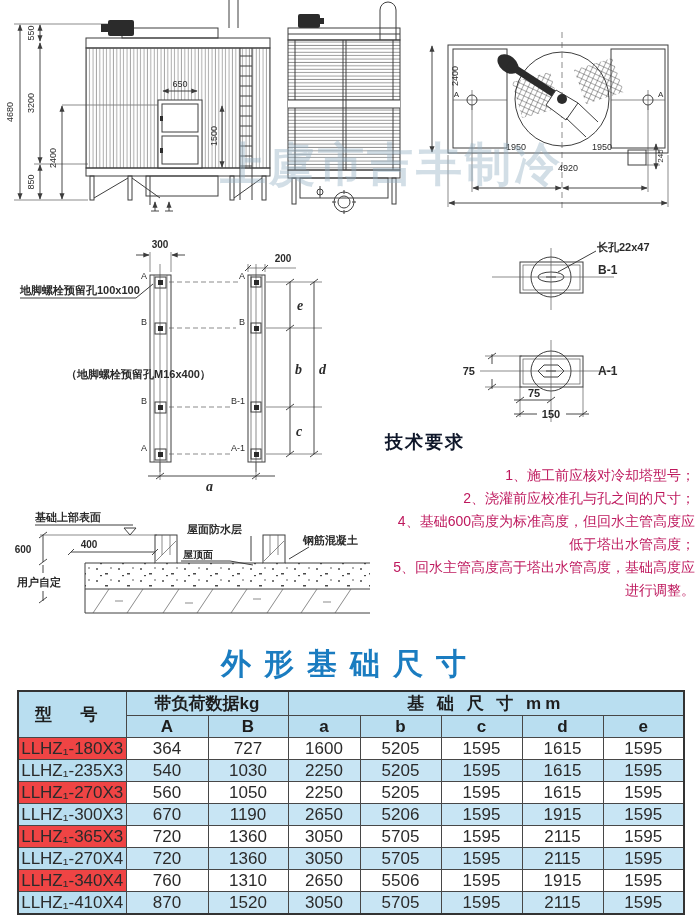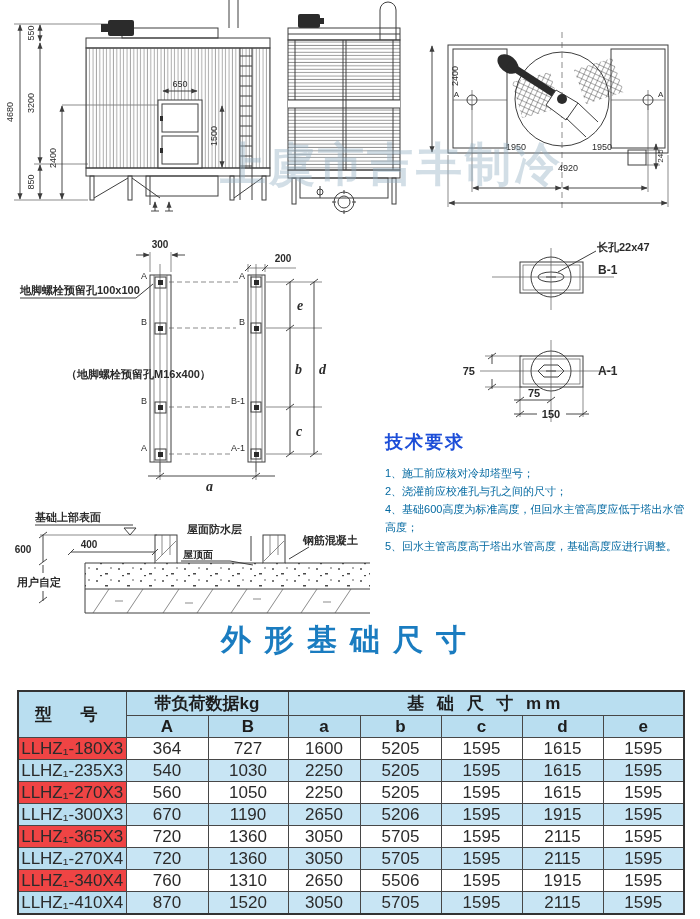--- a/index.html
+++ b/index.html
@@ -10,23 +10,23 @@
   .ln{stroke:#3f3f3f;stroke-width:1;fill:none;}
   .thin{stroke:#5a5a5a;stroke-width:.7;fill:none;}
   .dim{stroke:#333;stroke-width:.9;fill:none;}
   .dark{fill:#2b2b2b;stroke:none;}
   .t8{font-size:8px;} .t9{font-size:9px;} .t10{font-size:10px;font-weight:bold;}
   .t11{font-size:11px;font-weight:bold;} .t12{font-size:12px;font-weight:bold;}
   .it{font-size:14px;font-weight:bold;font-style:italic;font-family:"Liberation Serif","DejaVu Serif",serif;}
   .watermark{position:absolute;left:220px;top:122px;font-size:46px;font-weight:bold;
              letter-spacing:3px;color:rgba(148,176,196,.42);white-space:nowrap;z-index:5;margin-top:12px;}
   .tech{position:absolute;left:385px;top:430px;width:310px;z-index:4;}
-  .tech h3{margin:0 0 10px 0;font-size:18px;letter-spacing:2px;color:#1d4ed8;}
-  .tech .item{font-size:11px;line-height:1.65;color:#0369a1;}
-  .big-title{position:absolute;left:0;top:620px;width:700px;text-align:center;
+  .tech h3{margin:0 0 10px 0;font-size:18px;letter-spacing:2px;color:#0f172a;}
+  .tech .item{font-size:14px;line-height:1.65;color:#be185d;text-align:right;}
+  .big-title{position:absolute;left:0;top:644px;width:700px;text-align:center;
              font-size:30px;font-weight:bold;letter-spacing:13px;color:#1a7cc0;}
   .spec{position:absolute;left:17px;top:690px;width:666px;border-collapse:collapse;
         table-layout:fixed;font-size:17px;}
   .spec th,.spec td{border:1px solid #474747;text-align:center;padding:0;height:21px;
                     overflow:hidden;white-space:nowrap;}
   .spec th{background:#b9def0;font-weight:bold;color:#1d1d1d;height:21px;}
   .spec{border:2px solid #333;}
   .spec .model-col{background:#ef4444;}
   .spec tbody tr:nth-child(even) td{background:#c8e5f4;}
   .spec tbody tr:nth-child(even) td.model-col{background:#b9def0;}

